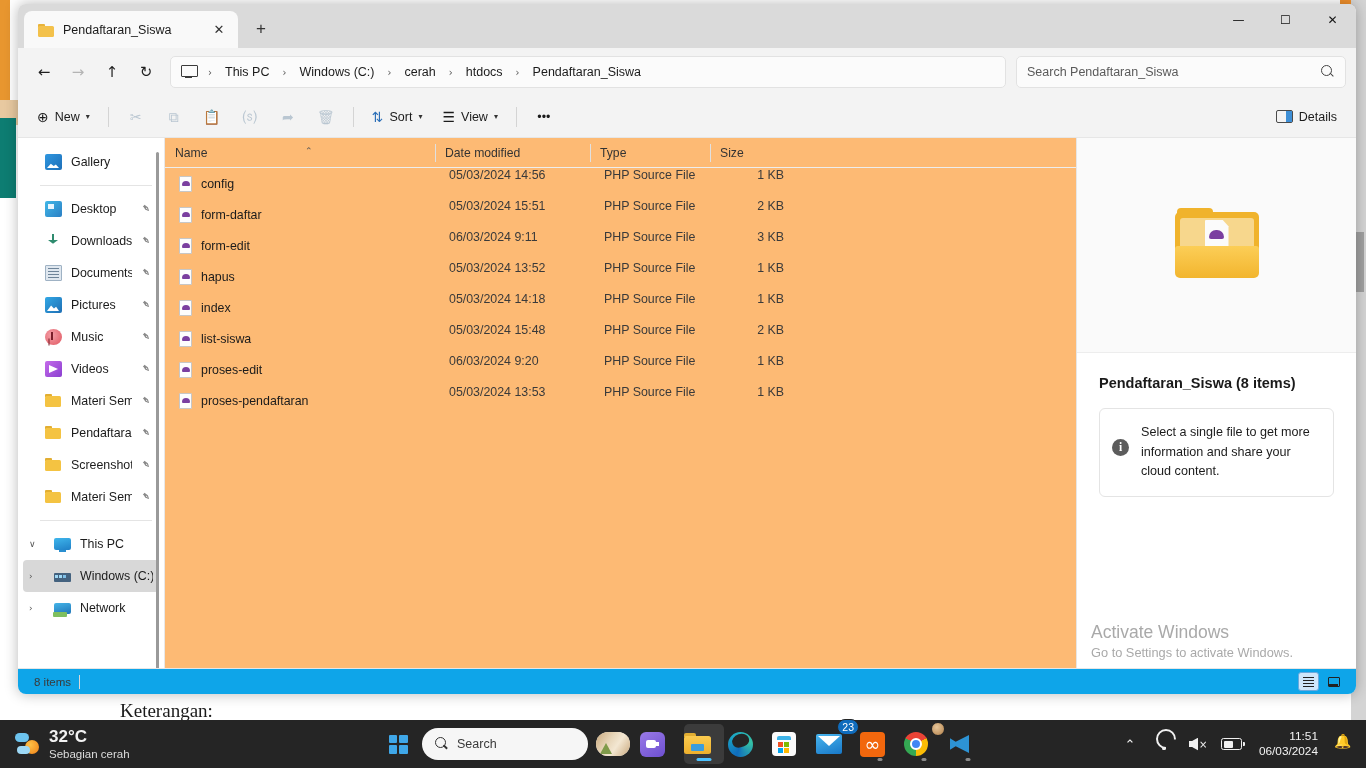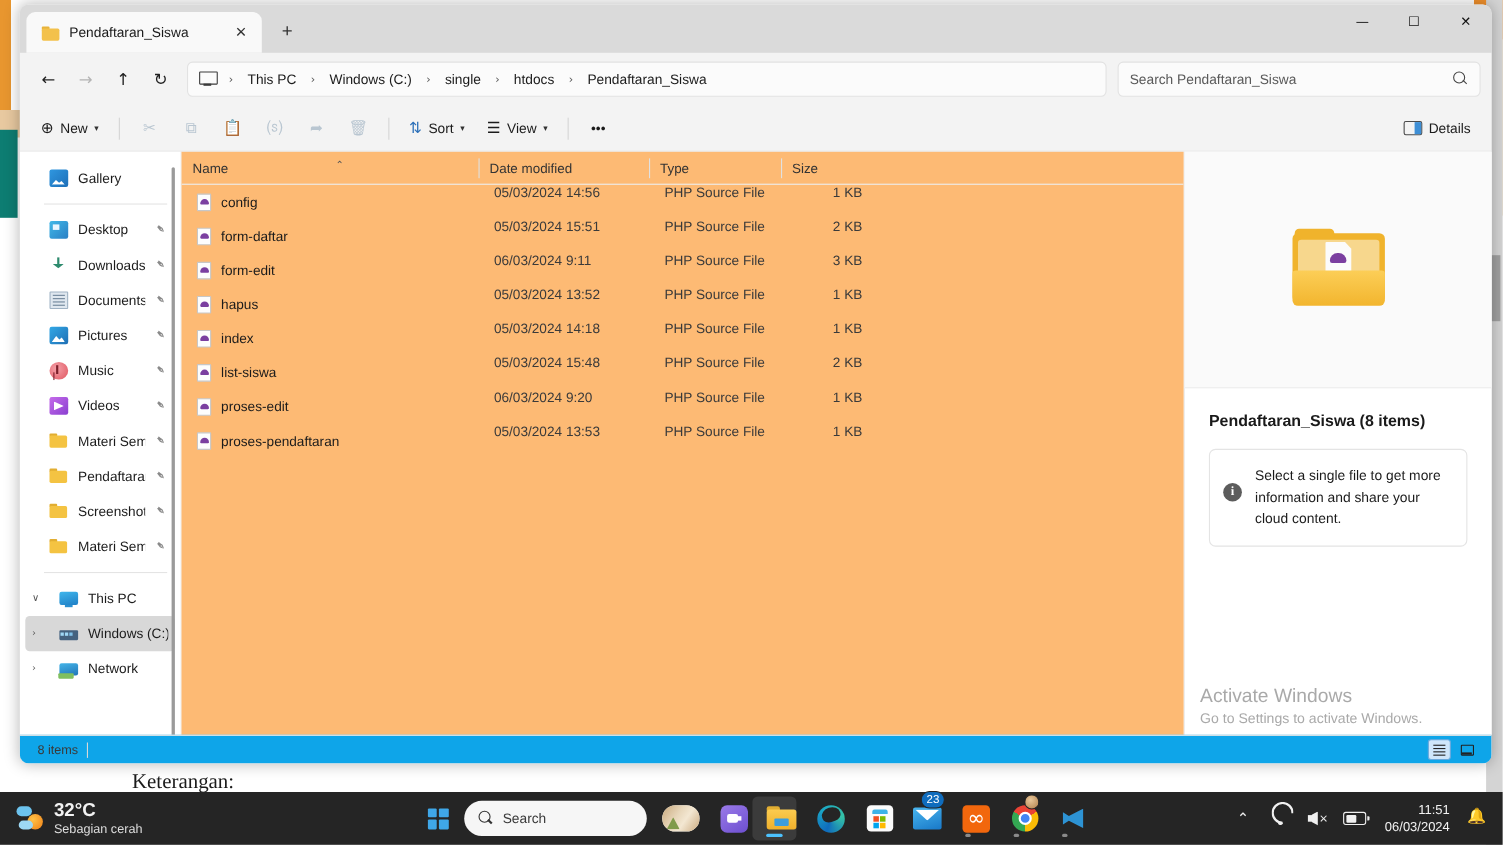--- a/index.html
+++ b/index.html
@@ -347,21 +347,21 @@
     display: flex; align-items: center; gap: 8px; padding: 0 16px 0 13px; cursor: text; margin-right: 4px;
   }
   .tb-search .glass { width: 14px; height: 14px; position: relative; flex: none; }
   .tb-search .glass::before { content:""; position:absolute; left:0; top:0; width:9px; height:9px;
     border:1.5px solid #333; border-radius:50%; }
   .tb-search .glass::after { content:""; position:absolute; left:8px; top:9px; width:5px; height:1.5px;
     background:#333; transform: rotate(45deg); }
   .tb-search .txt { font-size: 12.5px; color: #3a3a3a; }
   .tb-app {
     width: 40px; height: 40px; border-radius: 5px; display: flex; align-items: center;
-    justify-content: flex-end; cursor: pointer; position: relative;
+    justify-content: flex-start; cursor: pointer; position: relative;
   }
   .tb-app.active { background: #3b3b3b; }
   .tb-app .runmark {
     position: absolute; bottom: 3px; left: 50%; transform: translateX(-50%);
     width: 5px; height: 3px; border-radius: 2px; background: #8a8a8a;
   }
   .tb-app.active .runmark { width: 15px; background: #4cc2ff; }
   
   .tba-copilot { width: 34px; height: 24px; border-radius: 12px; background: #f4f1ea; overflow: hidden;
     position: relative; }
@@ -485,21 +485,21 @@
     <button class="navbtn">↑</button>
     <button class="navbtn">↻</button>
 
     <div class="breadcrumb">
       <span class="bc-pc-icon"></span>
       <span class="bc-sep">›</span>
       <span class="bc-item">This PC</span>
       <span class="bc-sep">›</span>
       <span class="bc-item">Windows (C:)</span>
       <span class="bc-sep">›</span>
-      <span class="bc-item">single</span>
+      <span class="bc-item">cerah</span>
       <span class="bc-sep">›</span>
       <span class="bc-item">htdocs</span>
       <span class="bc-sep">›</span>
       <span class="bc-item">Pendaftaran_Siswa</span>
     </div>
 
     <div class="searchbox">
       <input type="text" placeholder="Search Pendaftaran_Siswa" style="">
       <span class="search-glass"></span>
     </div>

